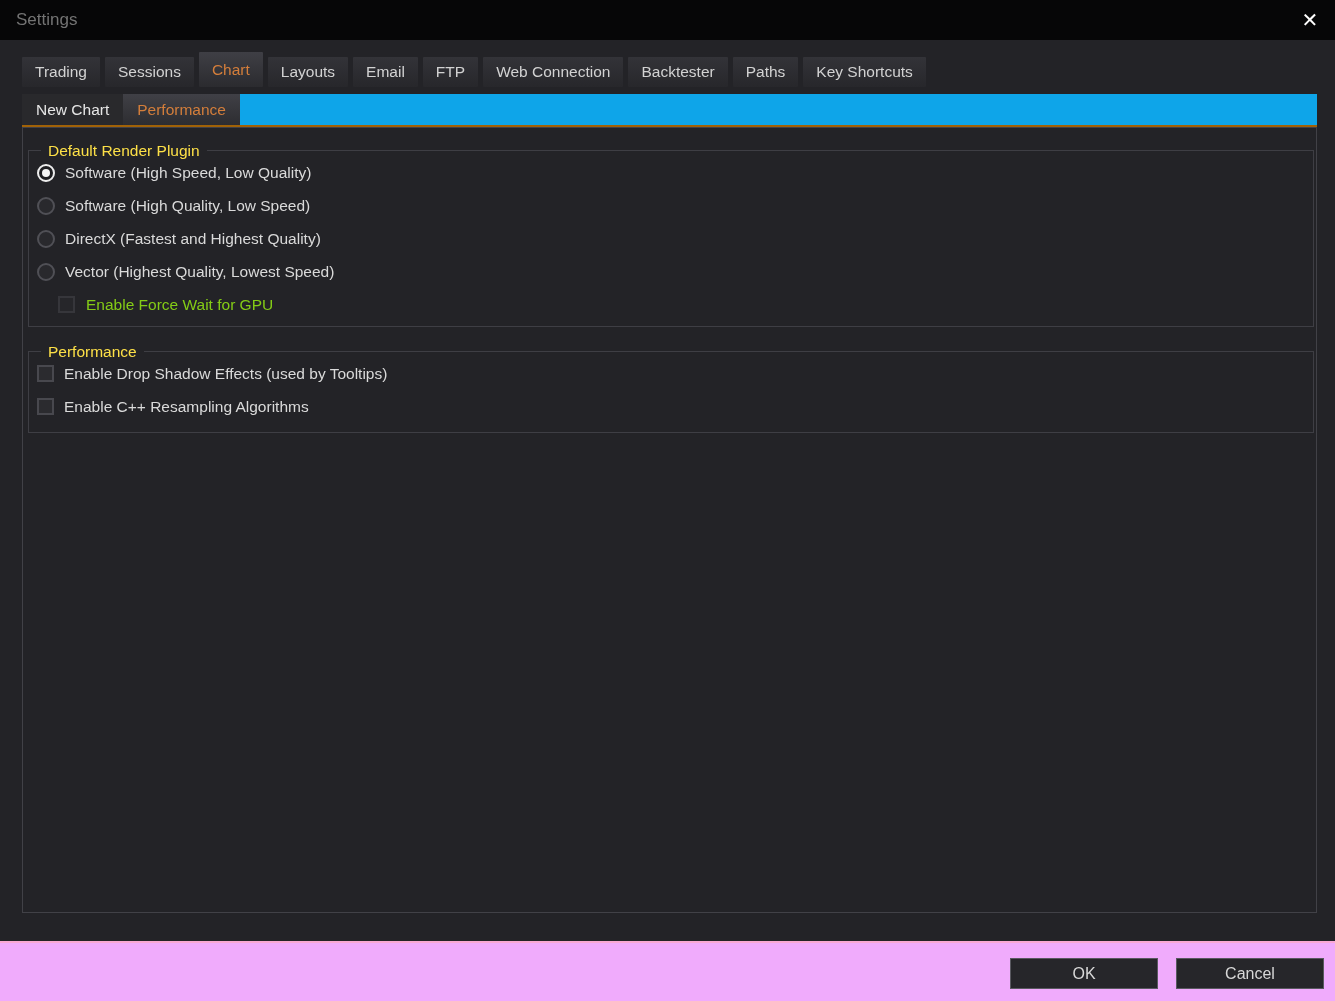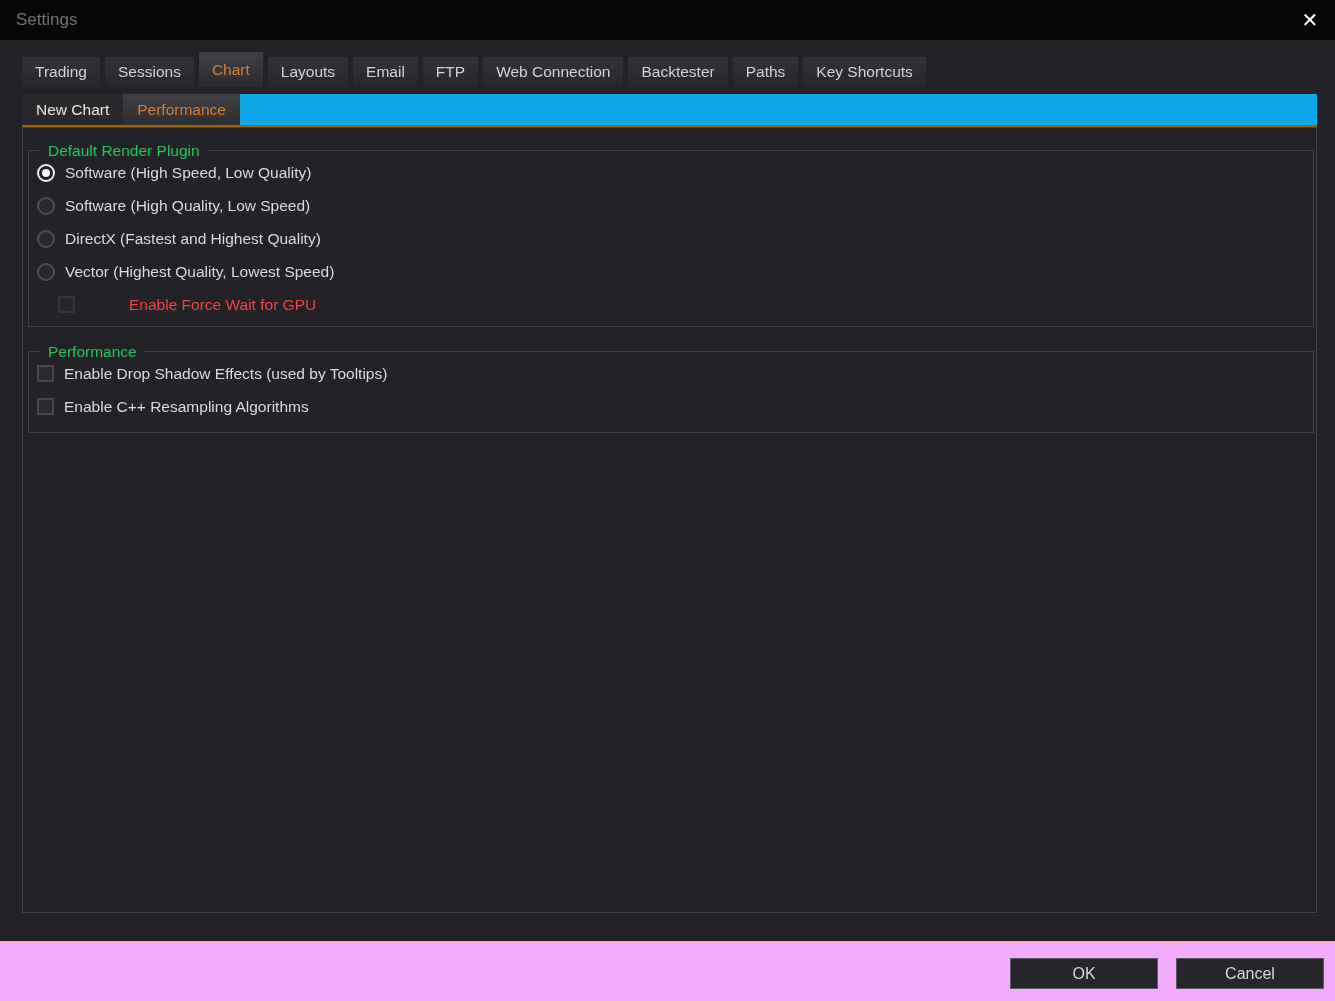--- a/index.html
+++ b/index.html
@@ -76,21 +76,21 @@
     position:relative;
     border:1px solid #3e3e44;
     margin:0 2px 0 5px;
     padding:5px 0;
   }
   .groupbox-1 { margin-top:22px; }
   .groupbox-2 { margin-top:24px; padding-bottom:9px; }
   .groupbox-title {
     position:absolute; top:-11px; left:12px;
     background:#232327; padding:0 7px;
-    font-size:15.5px; color:#22c55e;
+    font-size:15.5px; color:#fde047;
     line-height:21px;
     white-space:nowrap;
   }
 
   
   .row {
     height:33px; padding-left:8px;
     display:flex; align-items:center; gap:10px;
     font-size:15.5px; color:#dadada;
   }
@@ -109,21 +109,21 @@
     content:''; position:absolute; inset:3px;
     border-radius:50%; background:#f5f5f5;
   }
 
   .checkbox {
     width:17px; height:17px; flex:0 0 17px;
     border:2px solid #48484e;
     background:#2b2b2f;
   }
   .row.disabled .checkbox { border-color:#36363b; background:#26262a; }
-  .row.disabled .row-label { color:#ef4444;margin-left:43px; }
+  .row.disabled .row-label { color:#84cc16; }
 
   
   .footer {
     position:absolute; top:941px; left:0; right:0; bottom:0;
     background:#f0abfc;
     border-top:2px solid #f9a8d4;
   }
   .footer-buttons {
     position:absolute; top:15px; right:11px;
     display:flex; gap:18px;

